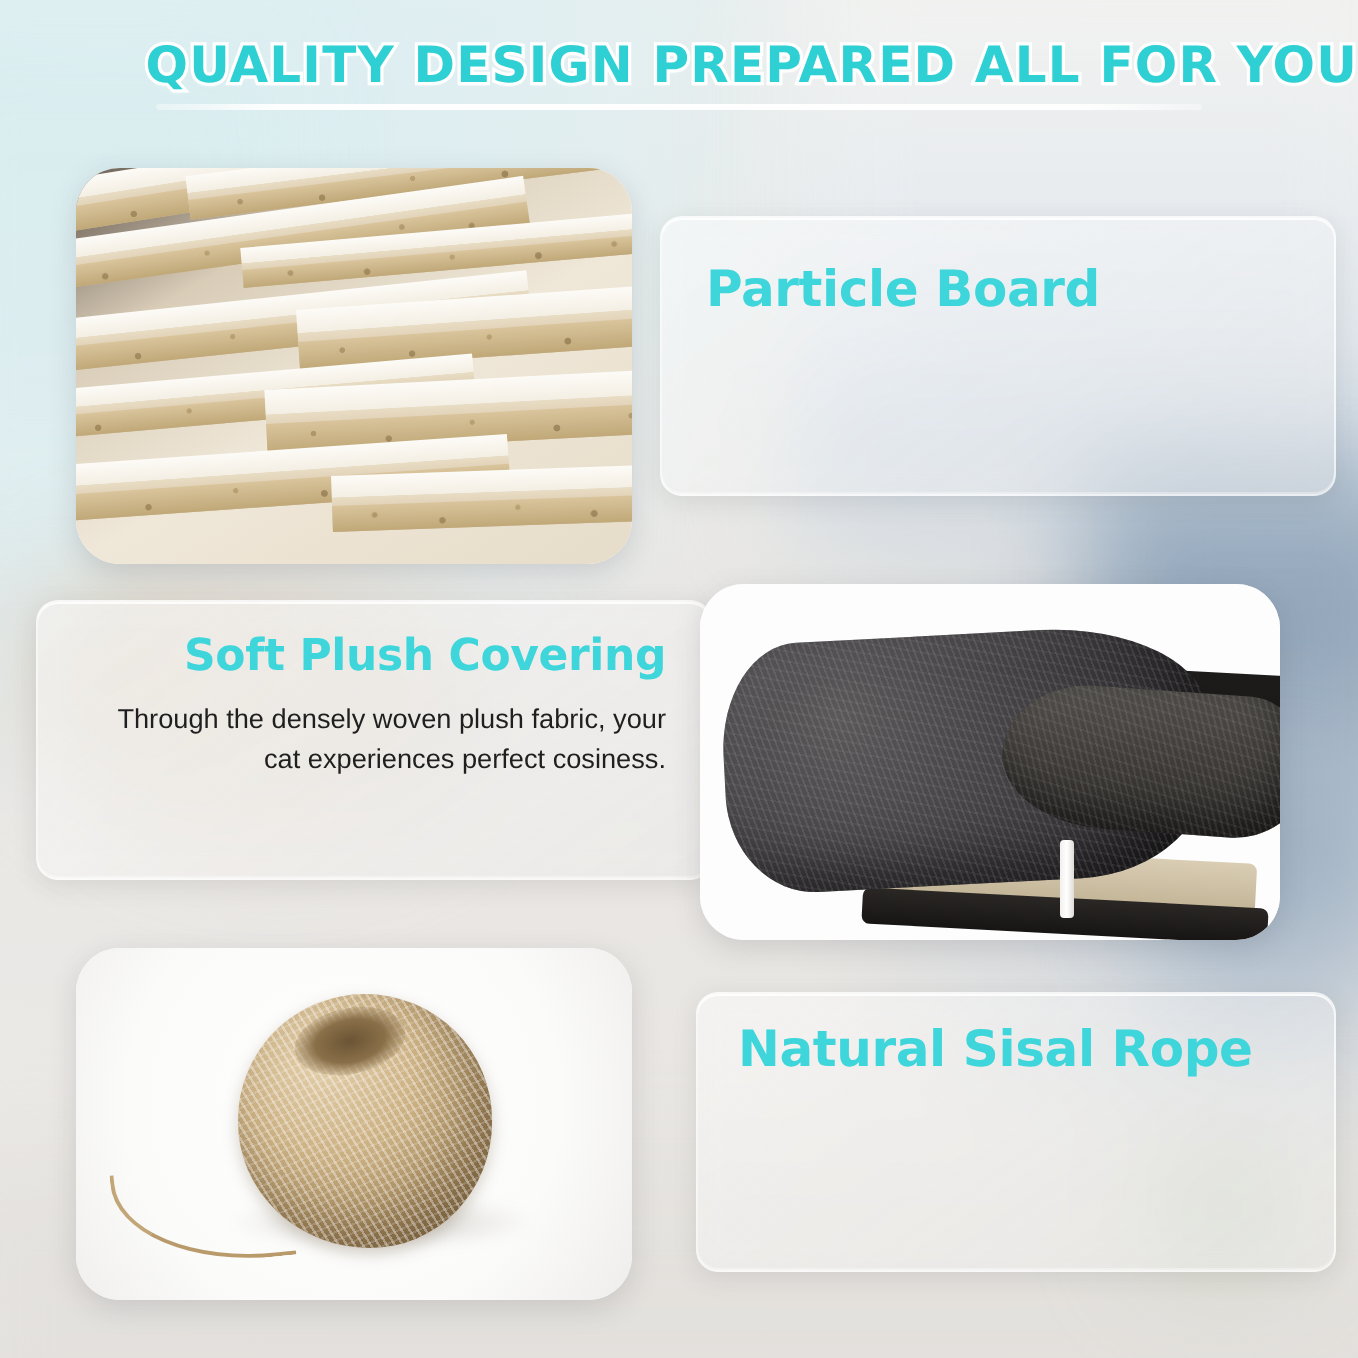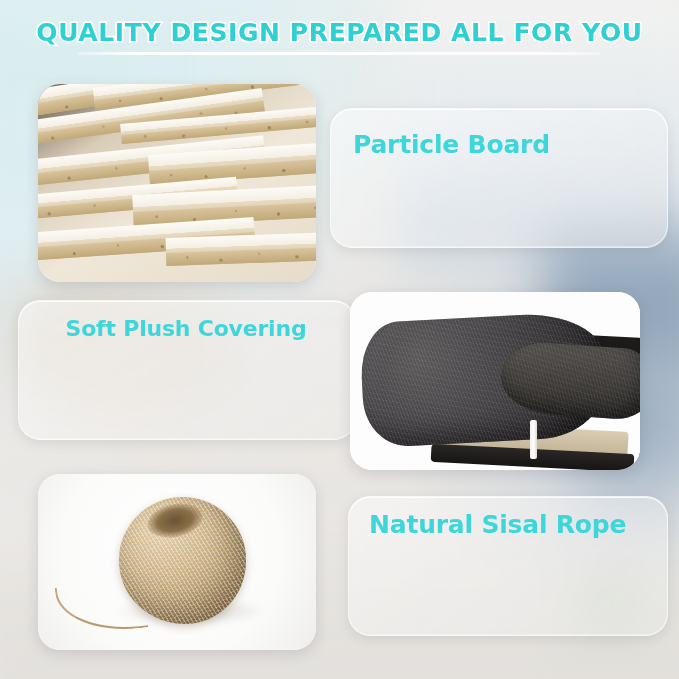--- a/index.html
+++ b/index.html
@@ -71,21 +71,21 @@
     background: radial-gradient(circle, #b7c4ac 0%, rgba(183,196,172,0) 70%);
   }
   .bg-veil {
     position:absolute; inset:0;
     background: linear-gradient(180deg, rgba(255,255,255,.18) 0%, rgba(255,255,255,.05) 45%, rgba(255,255,255,.22) 100%);
   }
 
   
   .title-wrap {
     position:absolute; left:0; right:0; top:18px;
-    text-align:center;
+    text-align:right;
   }
   .title {
     display:inline-block;
     font-family: "DejaVu Sans", sans-serif;
     font-weight: 700;
     font-size: 25px;
     letter-spacing: .6px;
     color: #2fd0d4;
     -webkit-text-stroke: 3.2px #ffffff;
     paint-order: stroke fill;
@@ -230,32 +230,32 @@
     position:absolute; left:7%; top:62%; width:32%; height:28%;
     border-bottom: 2px solid #b89a6b;
     border-left: 2px solid #c3a677;
     border-radius: 0 0 0 90%;
     transform: rotate(-6deg);
   }
 
   
   .card {
     position:absolute;
-    border-radius: 22px;
+    border-radius: 11px;
     background: linear-gradient(145deg, rgba(255,255,255,.50) 0%, rgba(250,250,250,.40) 48%, rgba(238,238,238,.46) 100%);
     border: 1px solid rgba(255,255,255,.60);
     box-shadow:
       0 3px 12px rgba(90,90,95,.14),
       inset 0 1px 0 rgba(255,255,255,.85),
       inset 0 -1px 0 rgba(255,255,255,.35);
     backdrop-filter: blur(6px);
   }
 
   #card-board { left:330px; top:108px; width:338px; height:140px; padding:22px 20px 0 22px; text-align:left; }
-  #card-plush { left:18px;  top:300px; width:338px; height:140px; padding:16px 22px 0 20px; text-align:center; }
+  #card-plush { left:18px;  top:300px; width:338px; height:140px; padding:16px 22px 0 20px; text-align:right; }
   #card-rope  { left:348px; top:496px; width:320px; height:140px; padding:14px 18px 0 20px; text-align:left; }
 
   .card h2 {
     font-family: "DejaVu Sans", sans-serif;
     font-weight: 700;
     color: #3ed6da;
     letter-spacing: -.2px;
     line-height: 1.1;
   }
   #card-board h2 { font-size: 25px; margin-bottom: 12px; }
@@ -335,20 +335,21 @@
         </div>
     </div>
   </div>
 
   <div class="card" id="card-board">
     <h2>Particle Board</h2>
   </div>
 
   <div class="card" id="card-plush">
     <h2>Soft Plush Covering</h2>
+    <p>Through the densely woven plush fabric, your cat experiences perfect cosiness.</p>
   </div>
 
   <div class="photo" id="photo-plush">
     <div class="photo-inner plush-bg">
       <div class="plush-dark-back"></div>
       <div class="plush-base"></div>
       <div class="plush-base-dark"></div>
       <div class="plush-body">
           <div class="plush-fuzz"></div>
         </div>

